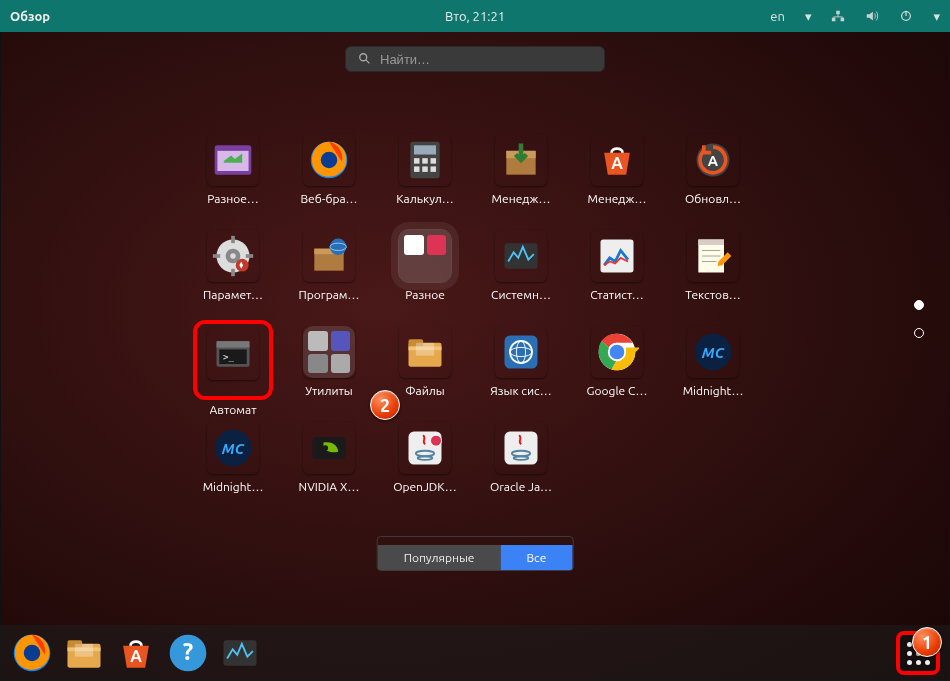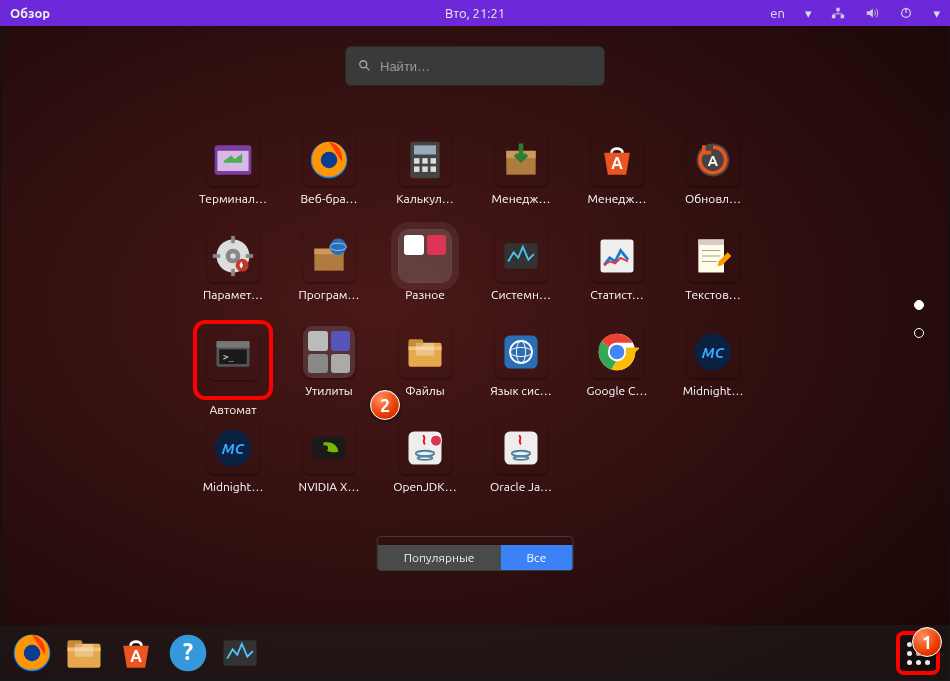--- a/index.html
+++ b/index.html
@@ -4,33 +4,33 @@
 <style>
   * { margin: 0; padding: 0; box-sizing: border-box; }
   body {
     width: 950px; height: 681px;
     background: radial-gradient(ellipse at 40% 45%, #4a1818 0%, #2a0d0d 60%, #180505 100%);
     font-family: Ubuntu, Arial, sans-serif;
     color: #eee; overflow: hidden;
     border: 1px solid #111;
   }
   .topbar {
-    position: absolute; top: 0; left: 0; right: 0; height: 26px;
-    background: #6d28d9;
+    position: absolute; top: 0; left: 0; right: 0; height: 32px;
+    background: #0f766e;
     display: flex; align-items: center; padding: 8px 10px;
     font-size: 13px;
   }
   .topbar .left { font-weight: bold; }
   .topbar .center { position: absolute; left: 50%; transform: translateX(-50%); }
   .topbar .right { margin-left: auto; display: flex; gap: 20px; align-items: center; }
   .topbar .right span, .topbar .right svg { opacity: .9; }
 
   .search-wrap {
     position: absolute; top: 46px; left: 50%; transform: translateX(-50%);
-    width: 260px; height: 40px;
+    width: 260px; height: 26px;
     background: #3a3a3a; border-radius: 6px; border: 1px solid #2a2a2a;
     display: flex; align-items: center; padding: 0 12px; gap: 8px;
   }
   .search-wrap input {
     flex: 1; background: transparent; border: none; outline: none;
     color: #ddd; font-size: 13px;
   }
   .search-wrap input::placeholder { color: #999; }
 
   .grid {
@@ -151,21 +151,21 @@
 
 <div class="grid" id="grid">
     <div class="app">
       <div class="iconbox">
         <svg width="44" height="44" viewBox="0 0 48 48">
           <rect x="4" y="8" width="40" height="32" rx="3" fill="#7b3fa0"></rect>
           <rect x="7" y="14" width="34" height="22" fill="#d8b8e8"></rect>
           <path d="M14 25l8-6 4 4 8-6v10H14z" fill="#4caf50"></path>
         </svg>
       </div>
-      <div class="label">Терминал…</div>
+      <div class="label">Разное…</div>
     </div>
     <div class="app">
       <div class="iconbox">
         <svg width="44" height="44" viewBox="0 0 48 48">
           <circle cx="24" cy="24" r="20" fill="#0a84ff"></circle>
           <path d="M24 4c14 0 22 14 18 26-3 8-12 14-22 12C9 40 3 30 6 18 9 8 17 4 24 4z" fill="#ff9500"></path>
           <path d="M24 4c10 2 16 12 14 22" fill="#ff3b00"></path>
           <circle cx="24" cy="24" r="9" fill="#0a3d91"></circle>
         </svg>
       </div>

